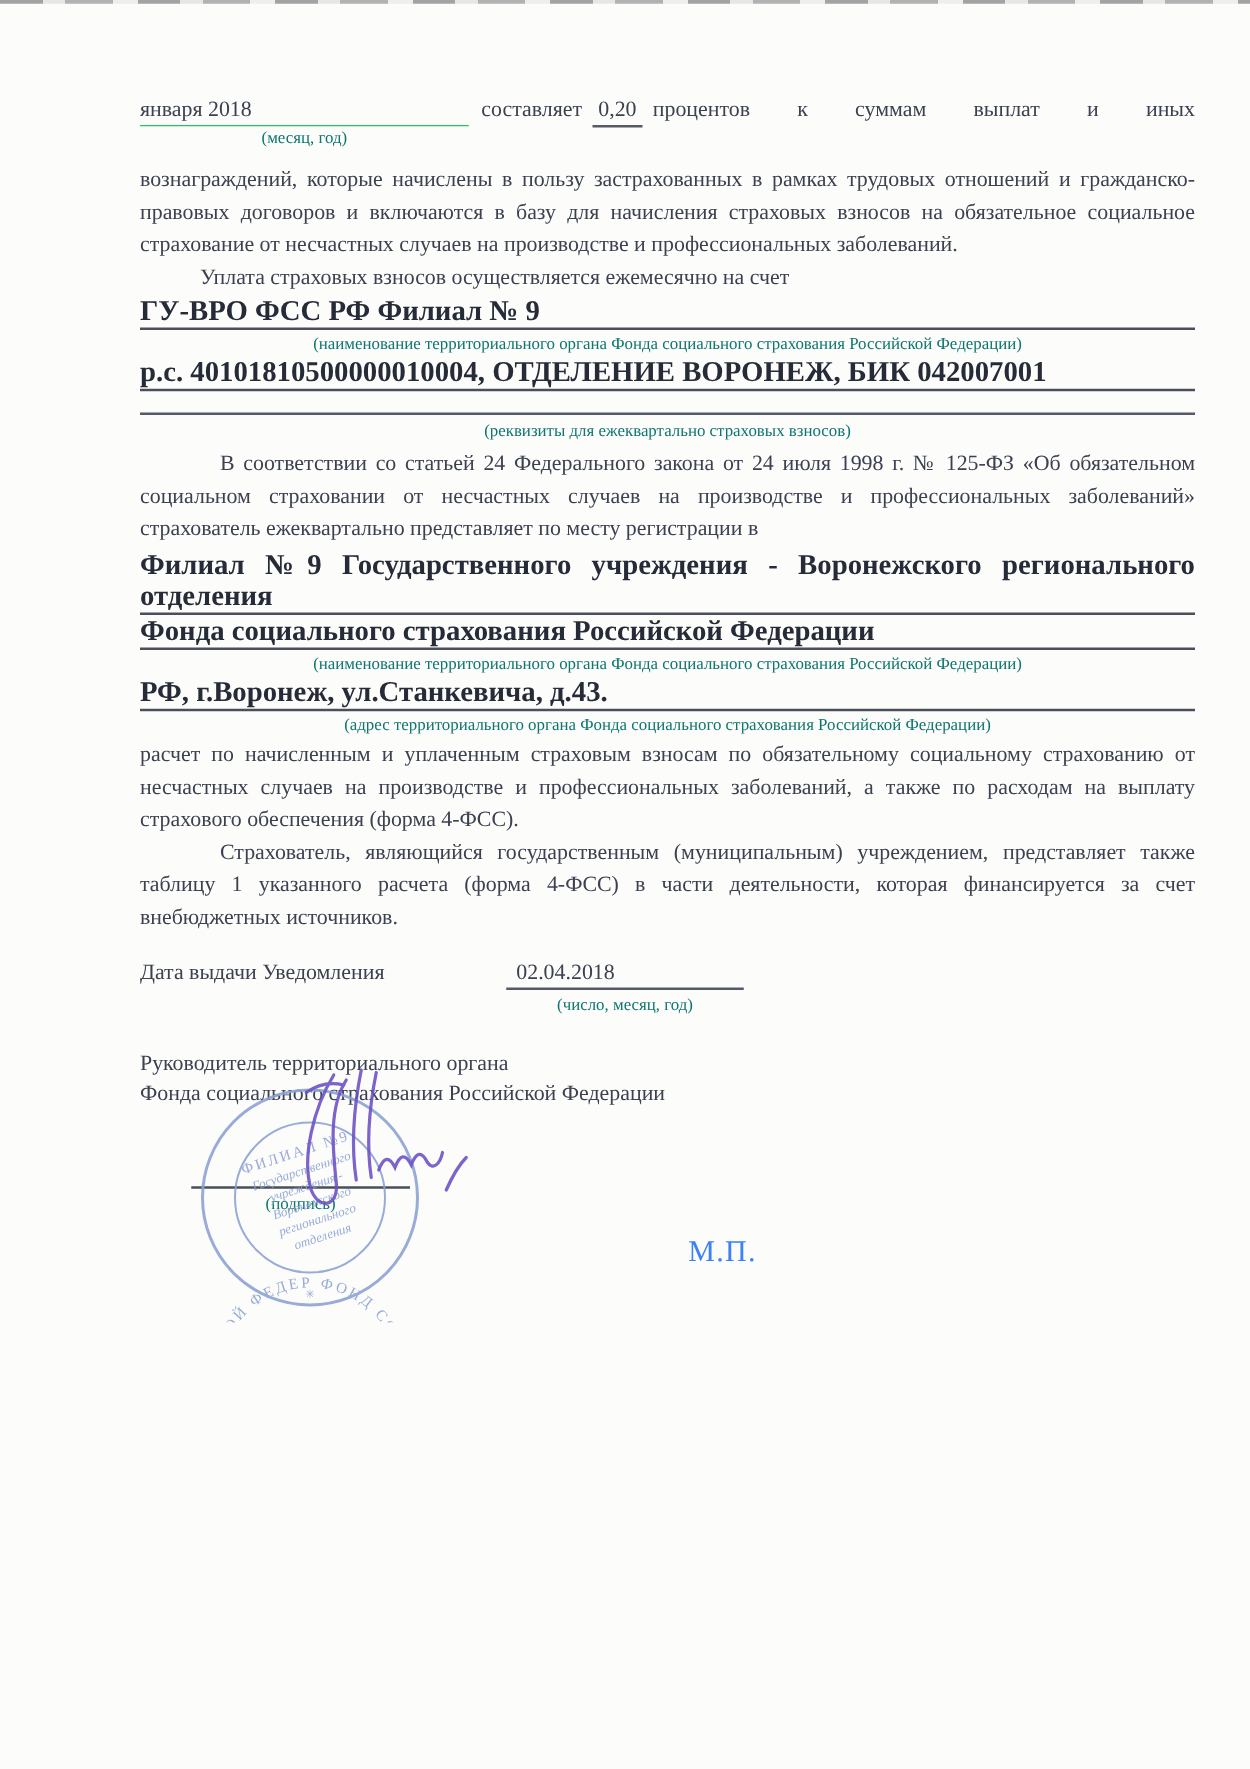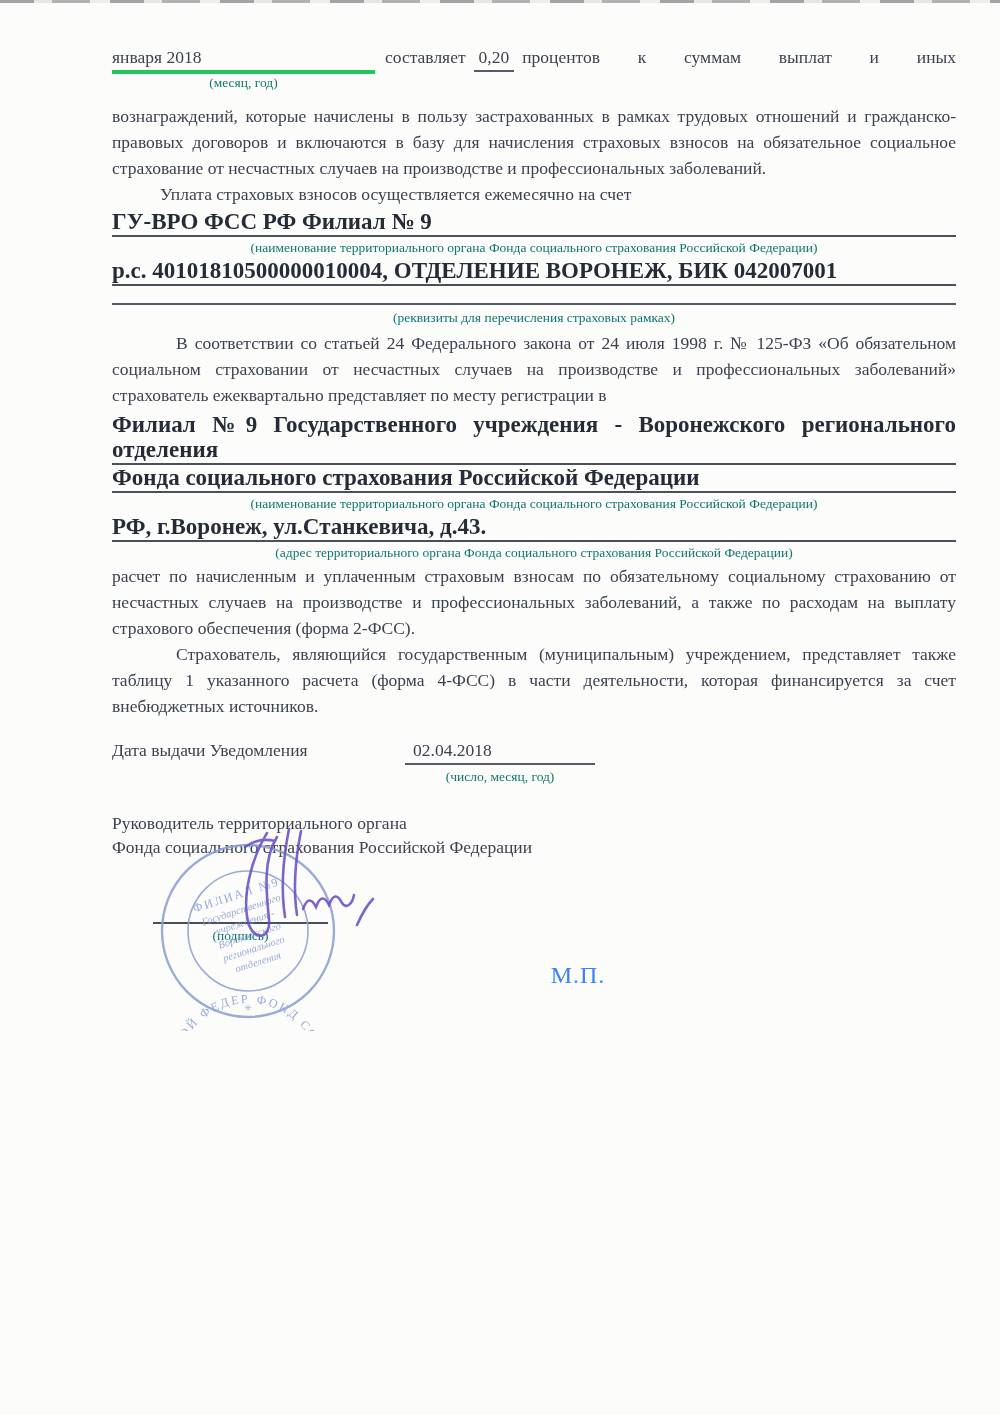--- a/index.html
+++ b/index.html
@@ -26,21 +26,21 @@
   .ind64{text-indent:64px;}
   .caption{font-size:13.5px;line-height:17px;color:#0f766e;text-align:center;}
   .fieldline{
     font-weight:bold;font-size:23px;line-height:25px;color:#262b38;
     border-bottom:2px solid #4a4f5a;padding-bottom:1px;
   }
   .blankline{border-bottom:2px solid #555a66;height:0;margin-top:17px;}
   
   .row1{display:flex;align-items:baseline;}
   .r1-left{width:263px;flex:0 0 263px;}
-  .r1-left .val{border-bottom:4px solid #22c55e;line-height:26px;}
+  .r1-left .val{border-bottom:1px solid #22c55e;line-height:26px;margin-top:30px;}
   .r1-right{flex:1;display:flex;align-items:baseline;margin-left:10px;}
   .rate{border-bottom:2px solid #555a66;padding:0 5px;margin:0 8px;}
   .r1-rest{flex:1;text-align:justify;text-align-last:justify;}
   
   .date-row{margin-top:18px;font-size:17.5px;line-height:26px;}
   .date-label{display:inline-block;width:293px;vertical-align:top;}
   .date-cell{display:inline-block;width:190px;vertical-align:top;}
   .date-cell .val{border-bottom:2px solid #555a66;padding-left:8px;line-height:26px;}
   .date-cell .caption{margin-top:3px;}
   
@@ -75,32 +75,32 @@
   </div>
 
   <div class="body-text jst mt12">вознаграждений, которые начислены в пользу застрахованных в рамках трудовых отношений и гражданско-правовых договоров и включаются в базу для начисления страховых взносов на обязательное социальное страхование от несчастных случаев на производстве и профессиональных заболеваний.</div>
   <div class="body-text ind48">Уплата страховых взносов осуществляется ежемесячно на счет</div>
 
   <div class="fieldline mt2">ГУ-ВРО ФСС РФ Филиал № 9</div>
   <div class="caption mt2">(наименование территориального органа Фонда социального страхования Российской Федерации)</div>
 
   <div class="fieldline mt2">р.с. 40101810500000010004, ОТДЕЛЕНИЕ ВОРОНЕЖ, БИК 042007001</div>
   <div class="blankline"></div>
-  <div class="caption mt4">(реквизиты для перечисления страховых рамках)</div>
+  <div class="caption mt4">(реквизиты для ежеквартально страховых взносов)</div>
 
   <div class="body-text jst ind64 mt4">В соответствии со статьей 24 Федерального закона от 24 июля 1998 г. № 125-ФЗ «Об обязательном социальном страховании от несчастных случаев на производстве и профессиональных заболеваний» страхователь ежеквартально представляет по месту регистрации в</div>
 
   <div class="fieldline jst-full mt4">Филиал №9 Государственного учреждения - Воронежского регионального отделения</div>
   <div class="fieldline">Фонда социального страхования Российской Федерации</div>
   <div class="caption mt2">(наименование территориального органа Фонда социального страхования Российской Федерации)</div>
 
   <div class="fieldline mt2">РФ, г.Воронеж, ул.Станкевича, д.43.</div>
   <div class="caption mt2">(адрес территориального органа Фонда социального страхования Российской Федерации)</div>
 
-  <div class="body-text jst mt2">расчет по начисленным и уплаченным страховым взносам по обязательному социальному страхованию от несчастных случаев на производстве и профессиональных заболеваний, а также по расходам на выплату страхового обеспечения (форма 2-ФСС).</div>
+  <div class="body-text jst mt2">расчет по начисленным и уплаченным страховым взносам по обязательному социальному страхованию от несчастных случаев на производстве и профессиональных заболеваний, а также по расходам на выплату страхового обеспечения (форма 4-ФСС).</div>
   <div class="body-text jst ind64">Страхователь, являющийся государственным (муниципальным) учреждением, представляет также таблицу 1 указанного расчета (форма 4-ФСС) в части деятельности, которая финансируется за счет внебюджетных источников.</div>
 
   <div class="date-row">
     <span class="date-label">Дата выдачи Уведомления</span><div class="date-cell">
       <div class="val">02.04.2018</div>
       <div class="caption">(число, месяц, год)</div>
     </div>
   </div>
 
   <div class="sig-block">

